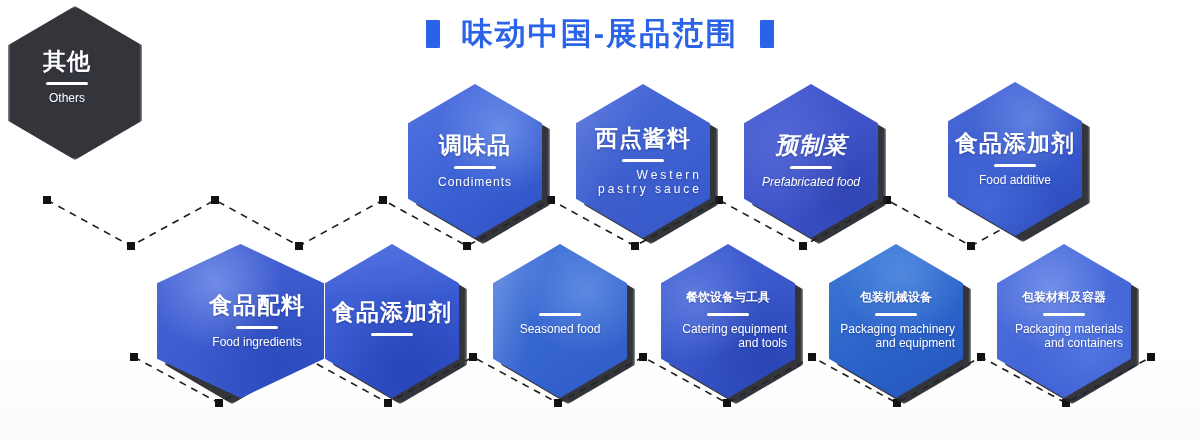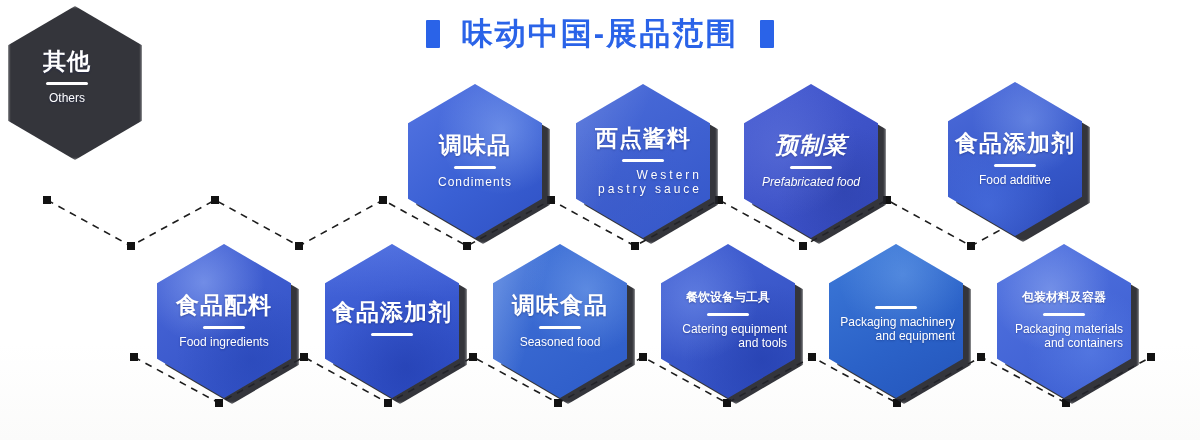--- a/index.html
+++ b/index.html
@@ -89,21 +89,21 @@
     radial-gradient(circle at 30% 40%, rgba(100,120,220,.5), rgba(100,120,220,0) 55%),
     radial-gradient(circle at 75% 70%, rgba(40,60,160,.45), rgba(40,60,160,0) 45%),
     linear-gradient(135deg,#4a5fd4,#3348bd);}
   .hex:nth-child(6) .hex-body{background:
     radial-gradient(circle at 60% 25%, rgba(160,190,255,.35), rgba(160,190,255,0) 40%),
     radial-gradient(circle at 30% 80%, rgba(90,130,240,.4), rgba(90,130,240,0) 45%),
     linear-gradient(155deg,#4e6cda,#3557c9 60%,#2b49b8);}
   .hex:nth-child(7) .hex-body{background:
     radial-gradient(circle at 35% 25%, rgba(170,195,255,.45), rgba(170,195,255,0) 42%),
     radial-gradient(circle at 70% 75%, rgba(30,60,170,.4), rgba(30,60,170,0) 50%),
-    linear-gradient(140deg,#4a67d8,#2f4fc4);}
+    linear-gradient(140deg,#4a67d8,#2f4fc4); padding-left: 33px;}
   .hex:nth-child(8) .hex-body{background:
     linear-gradient(180deg, rgba(130,160,250,.25), rgba(130,160,250,0) 35%),
     radial-gradient(circle at 60% 80%, rgba(25,50,160,.45), rgba(25,50,160,0) 55%),
     linear-gradient(150deg,#4565da,#2e4ec6);}
   .hex:nth-child(9) .hex-body{background:
     linear-gradient(105deg, rgba(200,220,255,.25) 10%, rgba(200,220,255,0) 35%),
     radial-gradient(circle at 70% 30%, rgba(160,200,255,.35), rgba(160,200,255,0) 45%),
     linear-gradient(145deg,#4173d8,#2d5bc8);}
   .hex:nth-child(10) .hex-body{background:
     radial-gradient(circle at 25% 35%, rgba(150,180,255,.35), rgba(150,180,255,0) 45%),
@@ -216,38 +216,38 @@
     <div class="hex-shadow"></div>
     <div class="hex-body">
       <div class="cn">食品添加剂</div>
       <div class="hex-rule"></div>
     </div>
   </div>
 
   <div class="hex">
     <div class="hex-shadow"></div>
     <div class="hex-body">
-      <div class="cn">调味食品</div>
       <div class="hex-rule"></div>
       <div class="en">Seasoned food</div>
     </div>
   </div>
 
   <div class="hex">
     <div class="hex-shadow"></div>
     <div class="hex-body">
       <div class="cn small">餐饮设备与工具</div>
       <div class="hex-rule"></div>
       <div class="en">Catering equipment and tools</div>
     </div>
   </div>
 
   <div class="hex">
     <div class="hex-shadow"></div>
     <div class="hex-body">
+      <div class="cn small">包装机械设备</div>
       <div class="hex-rule"></div>
       <div class="en">Packaging machinery and equipment</div>
     </div>
   </div>
 
   <div class="hex">
     <div class="hex-shadow"></div>
     <div class="hex-body">
       <div class="cn small">包装材料及容器</div>
       <div class="hex-rule"></div>

